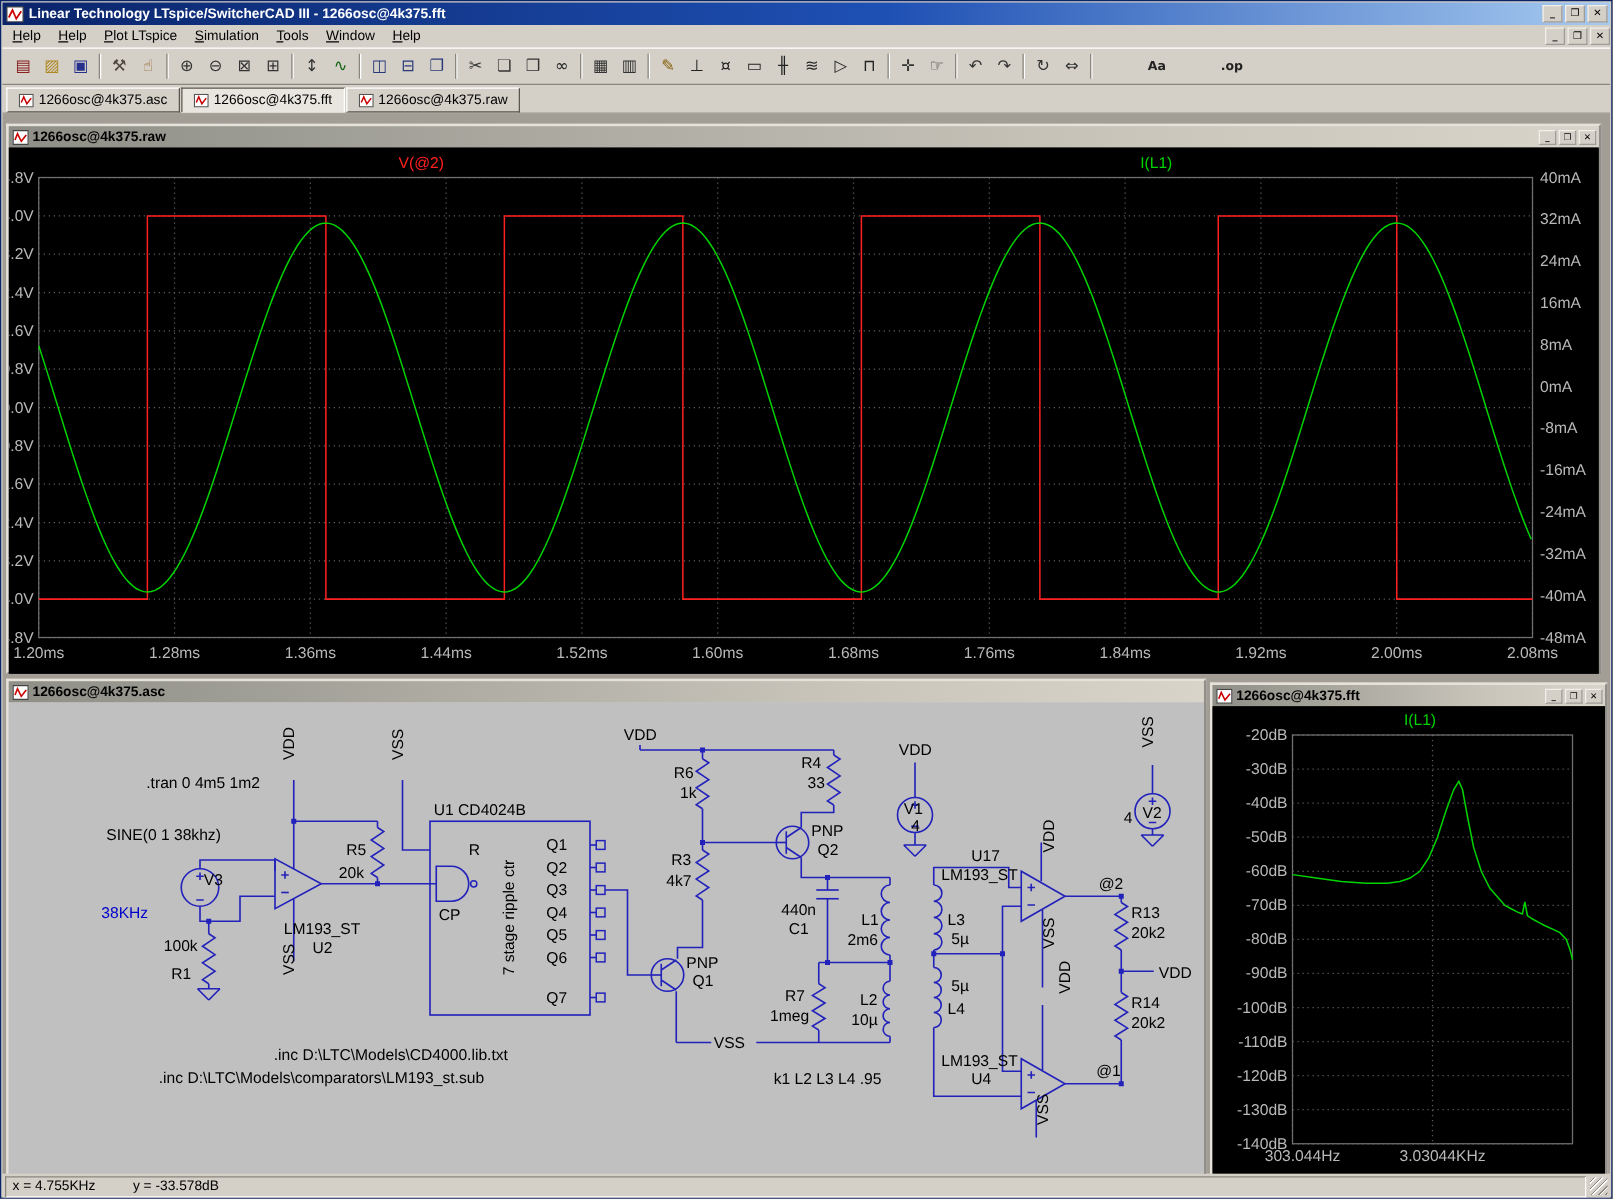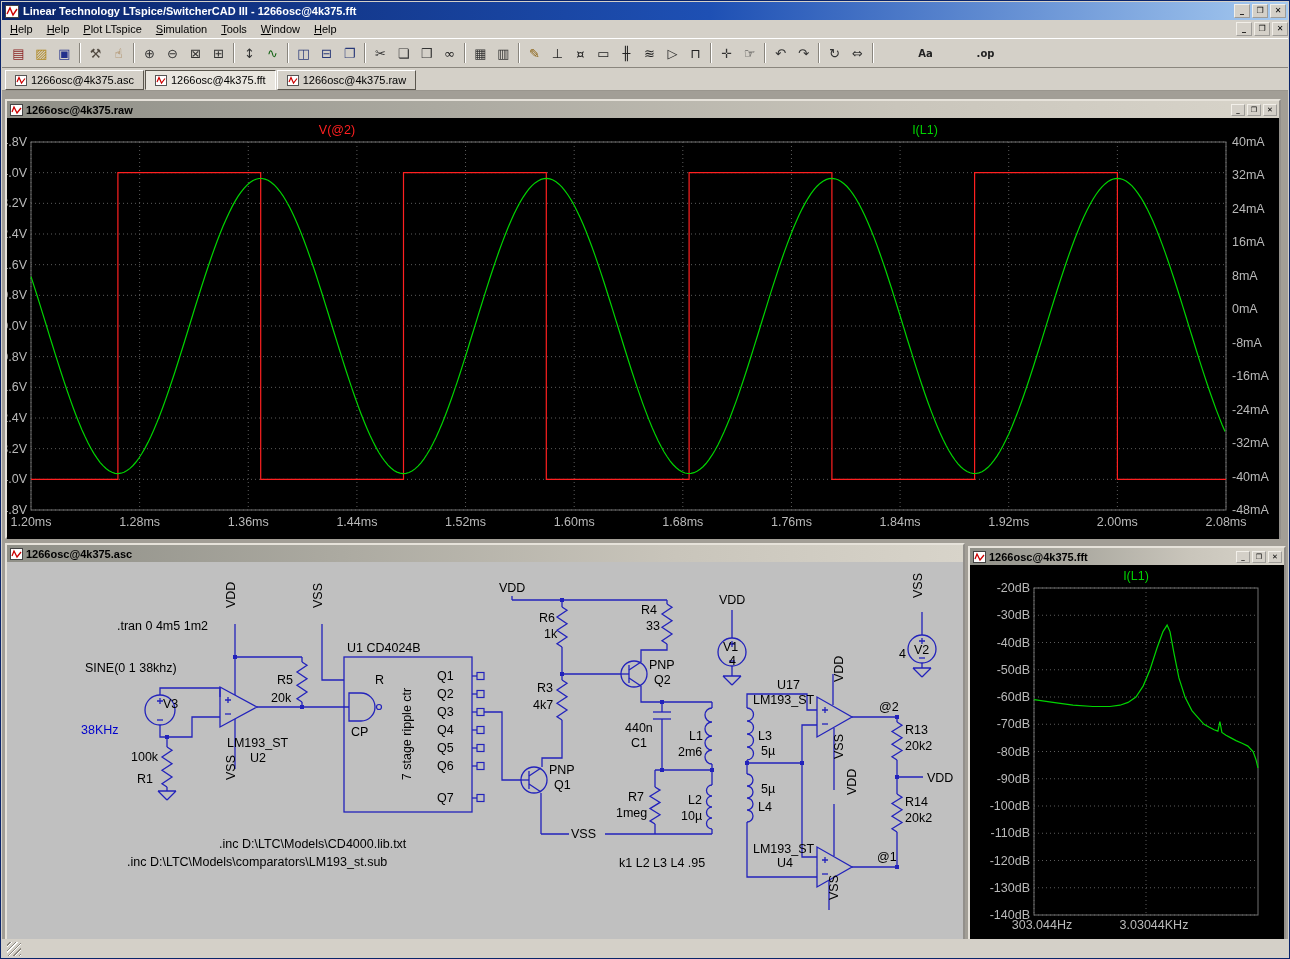--- a/index.html
+++ b/index.html
@@ -487,16 +487,20 @@
           <text x="184" y="364" fill="#b9b9b9" font-size="12.5" font-family="&quot;Liberation Sans&quot;,&quot;DejaVu Sans&quot;,sans-serif" text-anchor="middle">3.03044KHz</text>
           <rect x="64" y="23" width="224" height="327" fill="none" stroke="#707070"></rect>
           <text x="166" y="15" fill="#00d400" font-size="12.5" font-family="&quot;Liberation Sans&quot;,&quot;DejaVu Sans&quot;,sans-serif" text-anchor="middle">I(L1)</text>
           <polyline points="64.0,134.7 83.0,137.4 103.0,140.2 122.9,141.5 139.9,141.5 150.0,140.2 158.1,137.4 165.9,132.0 173.1,121.1 180.0,104.8 187.0,83.0 193.0,66.6 197.1,60.1 200.0,66.6 204.0,88.4 208.9,112.9 215.0,132.0 221.9,145.6 229.1,153.8 234.0,159.3 238.9,162.0 244.1,164.7 247.9,166.1 249.9,156.5 251.9,167.4 256.0,170.2 260.9,172.9 266.0,175.6 272.1,178.3 277.9,181.1 283.1,186.5 286.0,194.7 288.0,202.8" fill="none" stroke="#00d400" stroke-width="1.2"></polyline>
         </svg>
     </div>
 
   </div>
 
   <div id="statusbar">
+    <div id="statuspanel">
+      <span>x = 4.755KHz</span>
+      <span>y = -33.578dB</span>
+    </div>
     <div id="grip"></div>
   </div>
 
 </div>
 
 </body></html>

